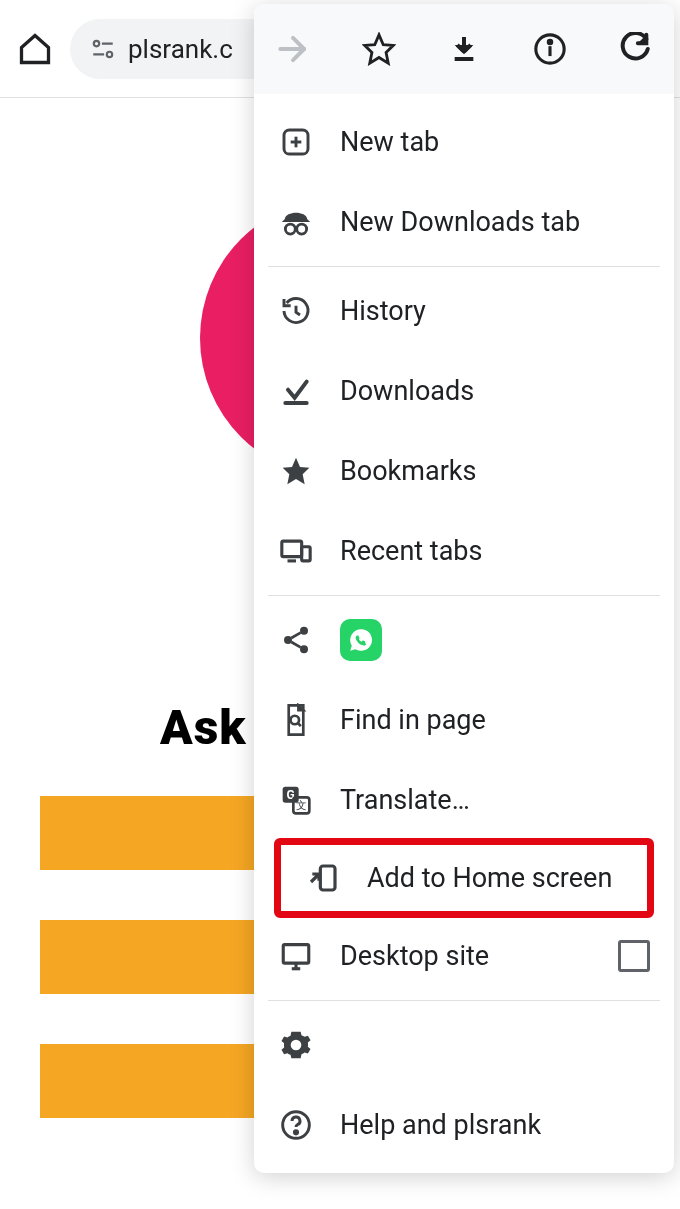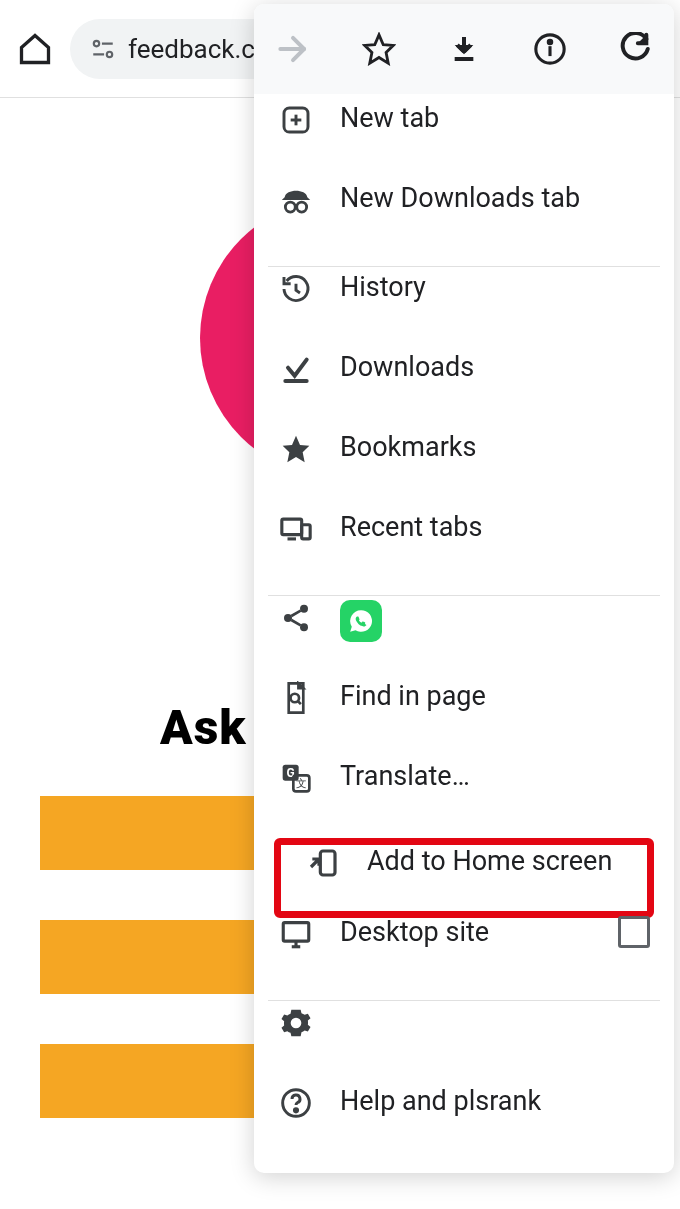--- a/index.html
+++ b/index.html
@@ -109,21 +109,21 @@
       display: flex;
       align-items: center;
       justify-content: center;
       cursor: pointer;
     }
     .menu-list {
       padding: 8px 0;
     }
     .menu-item {
       display: flex;
-      align-items: flex-start;
+      align-items: center;
       height: 80px;
       padding: 0 24px;
       cursor: pointer;
     }
     .menu-item-icon {
       width: 36px;
       height: 36px;
       display: flex;
       align-items: center;
       justify-content: center;
@@ -172,21 +172,21 @@
   </div>
   <div class="url-pill">
     <span class="url-icon">
       <svg width="26" height="26" viewBox="0 0 24 24" fill="none" stroke="#5f6368" stroke-width="2">
           <circle cx="6" cy="7" r="2.5"></circle>
           <line x1="11" y1="7" x2="21" y2="7"></line>
           <circle cx="18" cy="17" r="2.5"></circle>
           <line x1="3" y1="17" x2="13" y2="17"></line>
         </svg>
     </span>
-    <span>feedback.c</span>
+    <span>plsrank.c</span>
   </div>
 </div>
 
 <div class="page-content">
   <div class="logo-circle"></div>
   <div class="page-title">P</div>
   <div class="ask-text">Ask</div>
   <div class="buttons-area">
     <div class="yellow-btn"></div>
     <div class="yellow-btn"></div>

